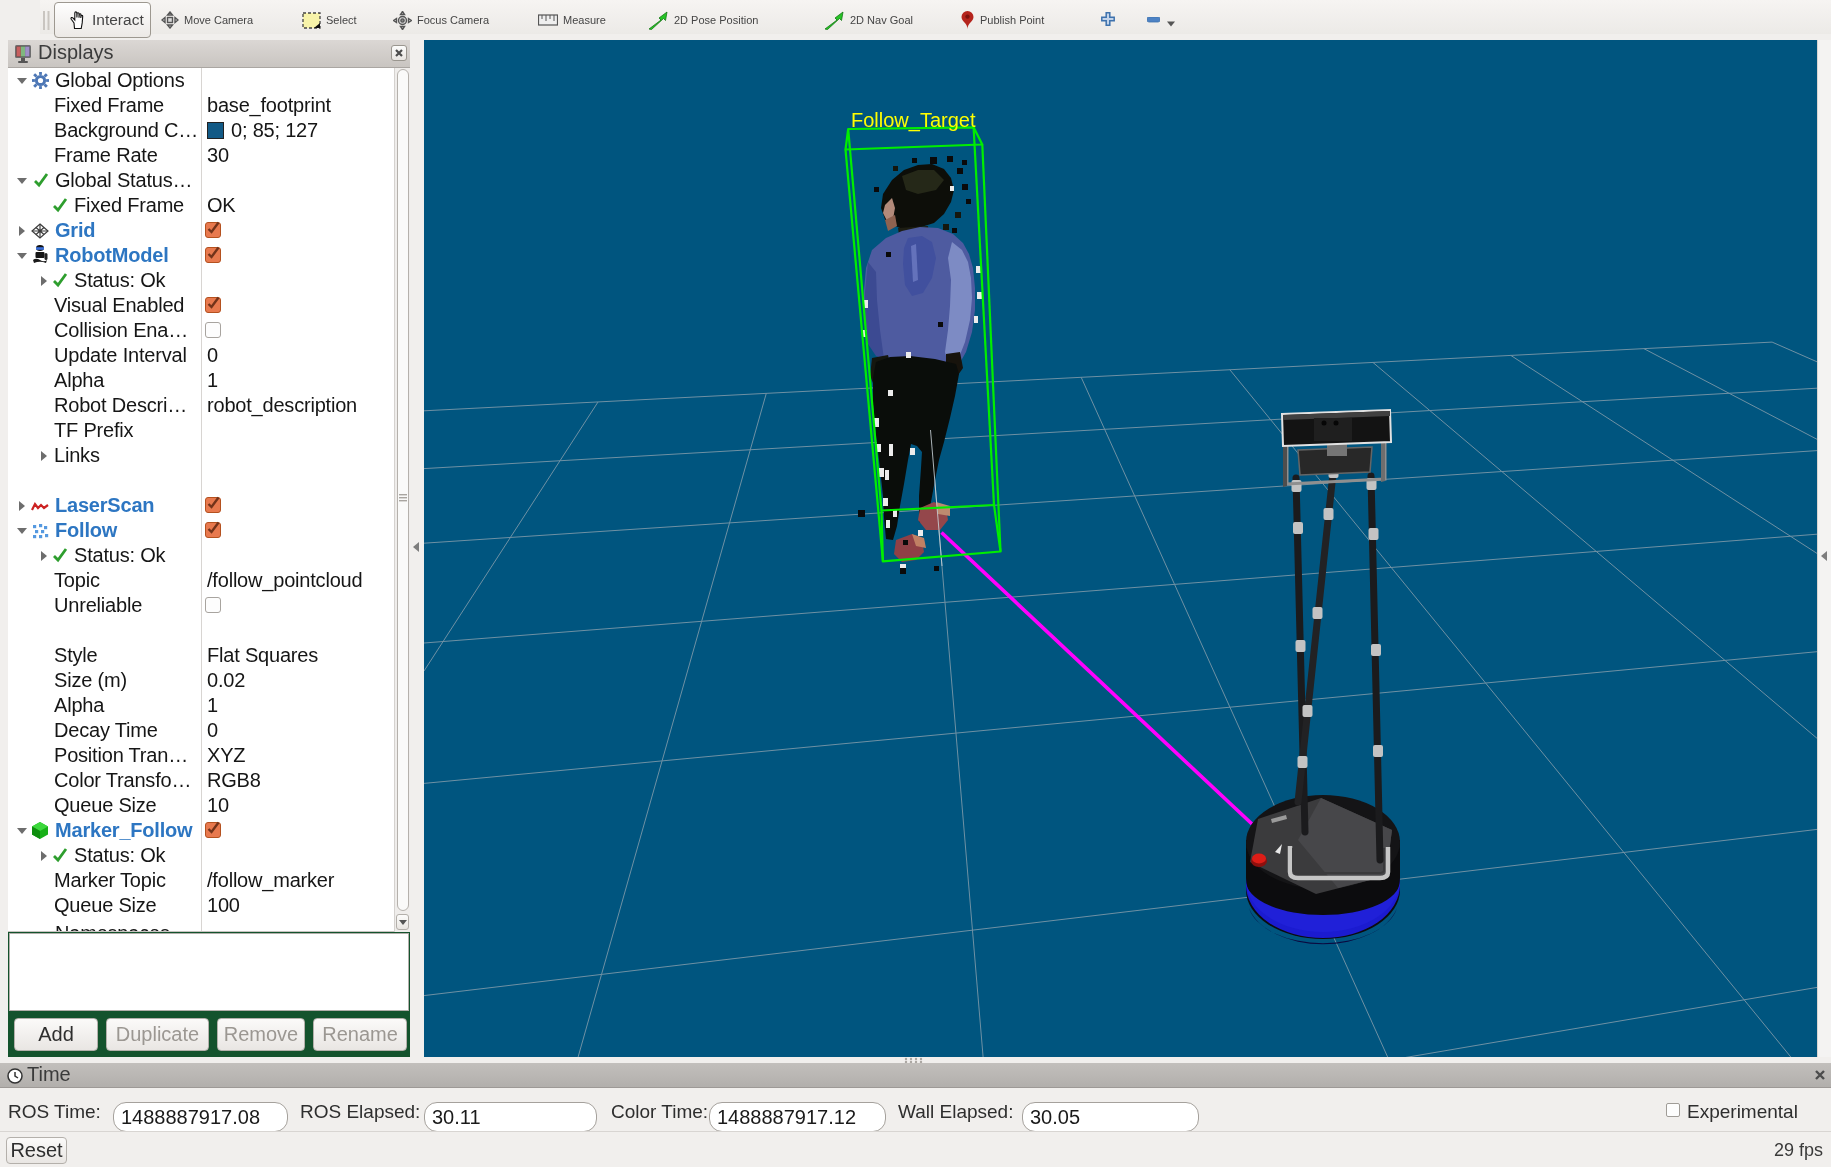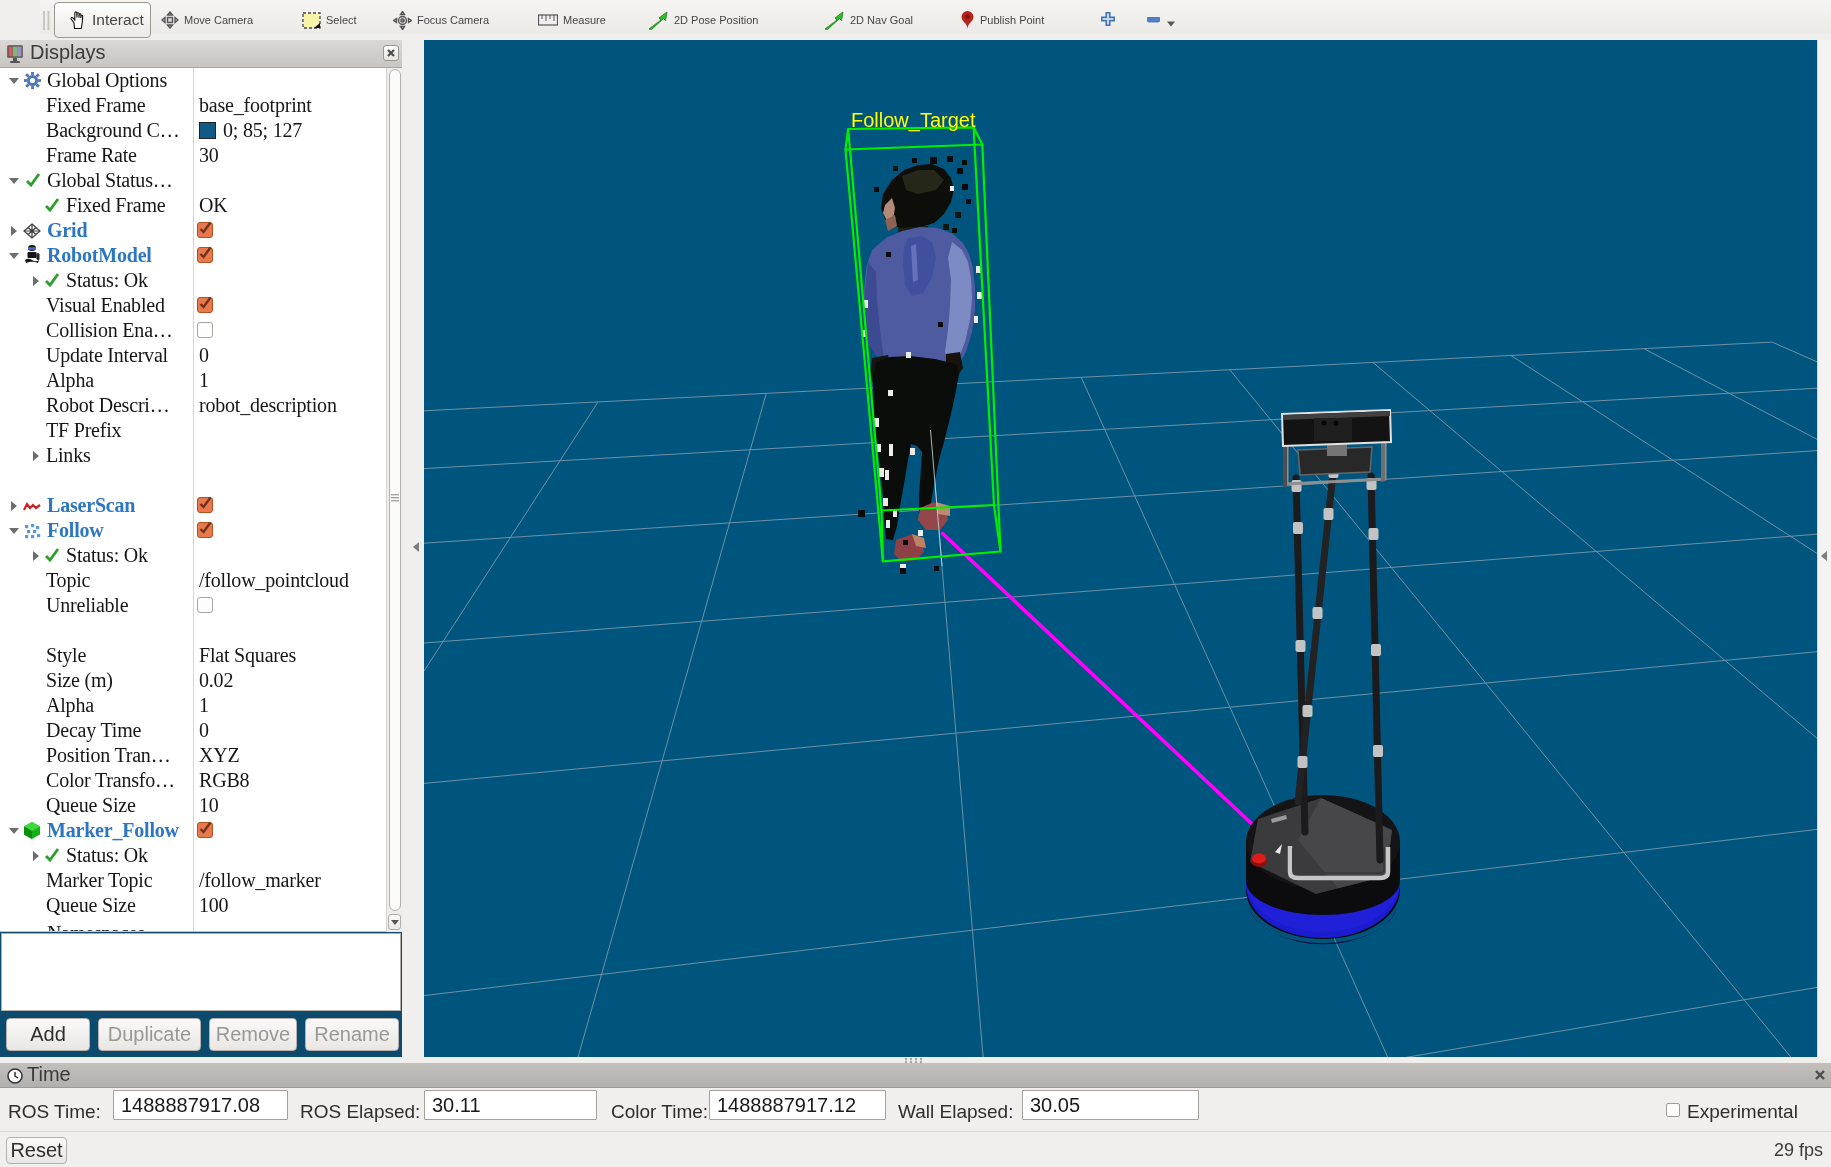--- a/index.html
+++ b/index.html
@@ -2,45 +2,45 @@
 <html><head><meta charset="utf-8">
 <style>
 html,body{margin:0;padding:0;width:1831px;height:1167px;overflow:hidden;
  font-family:"Liberation Sans",sans-serif;background:#f1efed;}
 *{box-sizing:border-box;}
 .abs{position:absolute;}
 #toolbar{position:absolute;left:0;top:0;width:1831px;height:34px;background:linear-gradient(#f6f4f2,#eceae7);margin-left:40px;}
 .tbtn{position:absolute;top:0;height:40px;display:flex;align-items:center;gap:5px;color:#454545;font-size:11px;white-space:nowrap;}
 #interact{position:absolute;left:14px;top:2px;width:97px;height:36px;border:1px solid #9d9890;border-radius:4px;
  background:linear-gradient(#fefefe,#ece9e6);display:flex;align-items:center;padding-left:14px;gap:5px;font-size:15.5px;color:#454545;}
-#lpanel{position:absolute;left:0;top:40px;width:402px;height:1017px;background:#0c4a6e;}
+#lpanel{position:absolute;left:8px;top:40px;width:402px;height:1017px;background:#14532d;}
 #ltitle{position:absolute;left:0;top:0;width:402px;height:28px;background:linear-gradient(#dbd7d4,#c9c5c1);border-bottom:1px solid #aaa6a2;}
 #tree{position:absolute;left:0;top:28px;width:402px;height:864px;background:#fff;border-bottom:1px solid #c8c4c0;overflow:hidden;}
-.row{position:absolute;left:0;width:385px;height:25px;font-size:20px;color:#161616;font-family:Liberation Serif, serif;}
+.row{position:absolute;left:0;width:385px;height:25px;font-size:20px;color:#161616;}
 .rlab{position:absolute;top:0;height:25px;line-height:25px;white-space:nowrap;letter-spacing:-0.2px;}
 .rval{position:absolute;left:199px;top:0;height:25px;line-height:25px;white-space:nowrap;letter-spacing:-0.2px;}
 .bluename{color:#2d76c2;font-weight:bold;}
 .tri{position:absolute;width:0;height:0;}
 .trid{border-left:5px solid transparent;border-right:5px solid transparent;border-top:6px solid #6d6d6d;}
 .trir{border-top:5px solid transparent;border-bottom:5px solid transparent;border-left:6px solid #6d6d6d;}
 .cbx{position:absolute;left:197px;top:4px;width:16px;height:16px;border-radius:3px;}
 .cbx.on{background:#e8794e;border:1px solid #b4511f;}
 .cbx.off{background:#fdfdfd;border:1px solid #a8a49f;}
 .sep{position:absolute;left:193px;top:0;width:1px;height:864px;background:#d8d5d2;}
 #vscroll{position:absolute;left:386px;top:28px;width:16px;height:864px;background:#efedeb;border-left:1px solid #d5d2cf;}
 #vthumb{position:absolute;left:2px;top:1px;width:12px;height:842px;background:#fafaf9;border:1px solid #b5b1ac;border-radius:6px;}
 #listbox{position:absolute;left:1px;top:893px;width:400px;height:78px;background:#fff;border:1px solid #b2aeaa;}
 .pbtn{position:absolute;top:978px;height:33px;border:1px solid #b4b0ab;border-radius:4px;background:linear-gradient(#fbfaf9,#e9e6e3);
  font-size:20px;display:flex;align-items:center;justify-content:center;}
 #viewport{position:absolute;left:424px;top:40px;width:1393px;height:1017px;background:#00557f;}
 #rstrip{position:absolute;left:1817px;top:40px;width:14px;height:1017px;background:#f4f3f2;border-left:1px solid #d8d5d2;}
 #timep{position:absolute;left:0;top:1063px;width:1831px;height:68px;background:#f1efed;}
 #timehdr{position:absolute;left:0;top:0;width:1831px;height:25px;background:linear-gradient(#c2bfbc,#b2afac);border-bottom:1px solid #9d9996;}
 .tlab{position:absolute;top:38px;font-size:19px;color:#2e2e2e;white-space:nowrap;}
-.tfield{position:absolute;top:27px;height:30px;background:#fff;border:1px solid #a5a19c;border-radius:1px;font-size:20px;color:#1a1a1a;
+.tfield{position:absolute;top:39px;height:30px;background:#fff;border:1px solid #a5a19c;border-radius:13px;font-size:20px;color:#1a1a1a;
  display:flex;align-items:center;padding-left:7px;}
 #statusbar{position:absolute;left:0;top:1131px;width:1831px;height:36px;background:#f1efed;border-top:1px solid #d8d5d2;}
 </style></head>
 <body>
 <div id="toolbar">
 <svg class="abs" style="left:2px;top:11px" width="10" height="19" viewBox="0 0 10 19">
       <g fill="#c9c5c0">
         <rect x="1" y="0" width="2" height="19"></rect>
         <rect x="5.5" y="0" width="2" height="19"></rect>
       </g>

